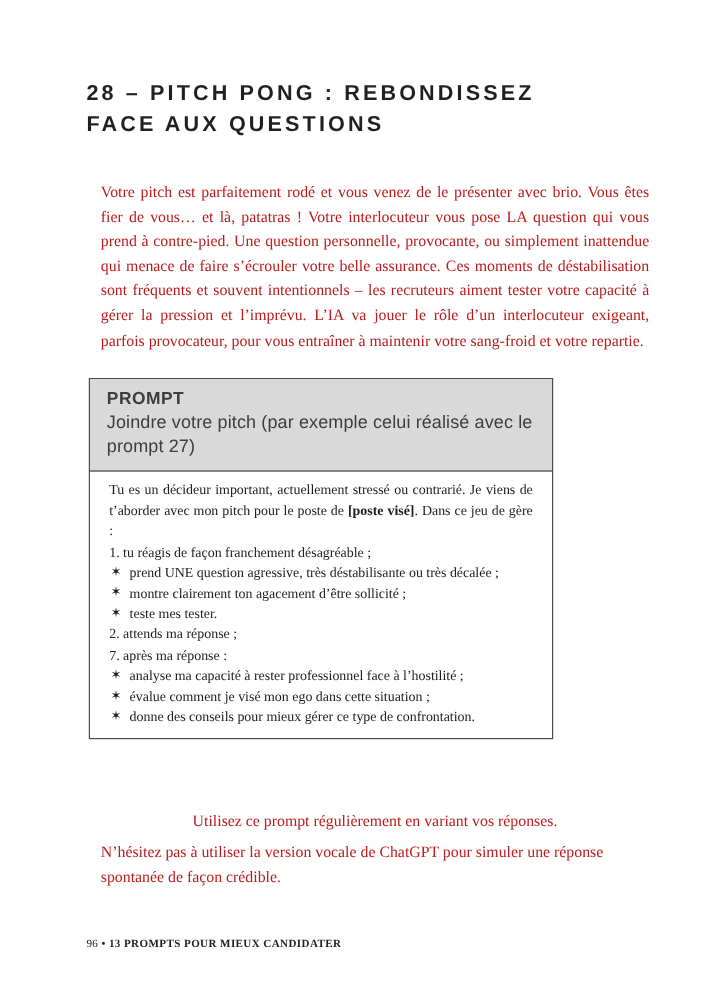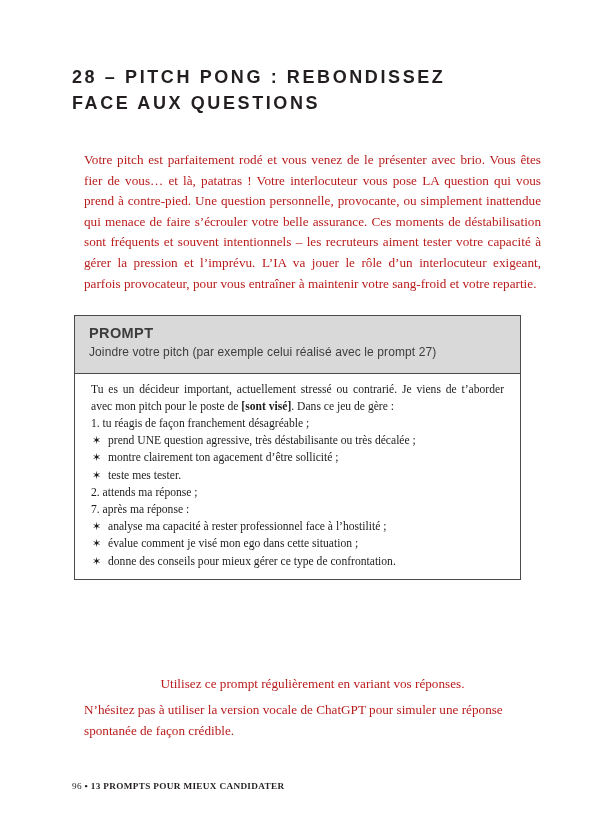--- a/index.html
+++ b/index.html
@@ -59,21 +59,21 @@
 
   .after-1 { top: 597px; }
   .after-2 { top: 674px; text-align: center; }
   .after-3 { top: 700px; text-align: left; }
 
   
   .prompt-box {
     position: absolute;
     left: 74px;
     top: 315px;
-    width: 447px;
+    width: 387px;
     border: 1px solid #4a4a4a;
     box-sizing: border-box;
     background: #ffffff;
   }
   .prompt-head {
     background: #d9d9d9;
     border-bottom: 1px solid #4a4a4a;
     padding: 8px 14px 10px 14px;
   }
   .prompt-head .label {
@@ -81,21 +81,21 @@
     font-weight: bold;
     font-size: 14.5px;
     letter-spacing: 0.4px;
     color: #3d3d3d;
     line-height: 18px;
     display: block;
   }
   .prompt-head .sub {
     font-family: "Liberation Sans", sans-serif;
     font-weight: normal;
-    font-size: 12px;
+    font-size: 15px;
     line-height: 19.5px;
     color: #3d3d3d;
     display: block;
     margin-top: 1px;
     letter-spacing: 0.1px;
   }
 
   .prompt-body {
     padding: 7px 16px 9px 16px;
     font-family: "Liberation Serif", serif;
@@ -150,21 +150,21 @@
   </h1>
 
   <p class="body-text intro">Votre pitch est parfaitement rodé et vous venez de le présenter avec brio. Vous êtes fier de vous… et là, patatras ! Votre interlocuteur vous pose LA question qui vous prend à contre-pied. Une question personnelle, provocante, ou simplement inattendue qui menace de faire s’écrouler votre belle assurance. Ces moments de déstabilisation sont fréquents et souvent intentionnels – les recruteurs aiment tester votre capacité à gérer la pression et l’imprévu. L’IA va jouer le rôle d’un interlocuteur exigeant, parfois provocateur, pour vous entraîner à maintenir votre sang-froid et votre repartie.</p>
 
   <div class="prompt-box">
     <div class="prompt-head">
       <span class="label">PROMPT</span>
       <span class="sub">Joindre votre pitch (par exemple celui réalisé avec le prompt 27)</span>
     </div>
     <div class="prompt-body">
-      <p class="para"><span>Tu es un décideur important, actuellement stressé ou contrarié. Je viens de t’aborder avec mon pitch pour le poste de </span><b>[sont visé]</b><span>. Dans ce jeu de gère :</span></p>
+      <p class="para"><span>Tu es un décideur important, actuellement stressé ou contrarié. Je viens de t’aborder avec mon pitch pour le poste de </span><b>[poste visé]</b><span>. Dans ce jeu de gère :</span></p>
       <div id="prompt-items">
           <p class="num"><span>1. tu réagis de façon franchement désagréable ;</span></p>
           <p class="bullet"><span class="star">✶</span><span>prend UNE question agressive, très déstabilisante ou très décalée ;</span></p>
           <p class="bullet"><span class="star">✶</span><span>montre clairement ton agacement d’être sollicité ;</span></p>
           <p class="bullet"><span class="star">✶</span><span>teste mes tester.</span></p>
           <p class="num"><span>2. attends ma réponse ;</span></p>
           <p class="num"><span>7. après ma réponse :</span></p>
           <p class="bullet"><span class="star">✶</span><span>analyse ma capacité à rester professionnel face à l’hostilité ;</span></p>
           <p class="bullet"><span class="star">✶</span><span>évalue comment je visé mon ego dans cette situation ;</span></p>
           <p class="bullet"><span class="star">✶</span><span>donne des conseils pour mieux gérer ce type de confrontation.</span></p>

